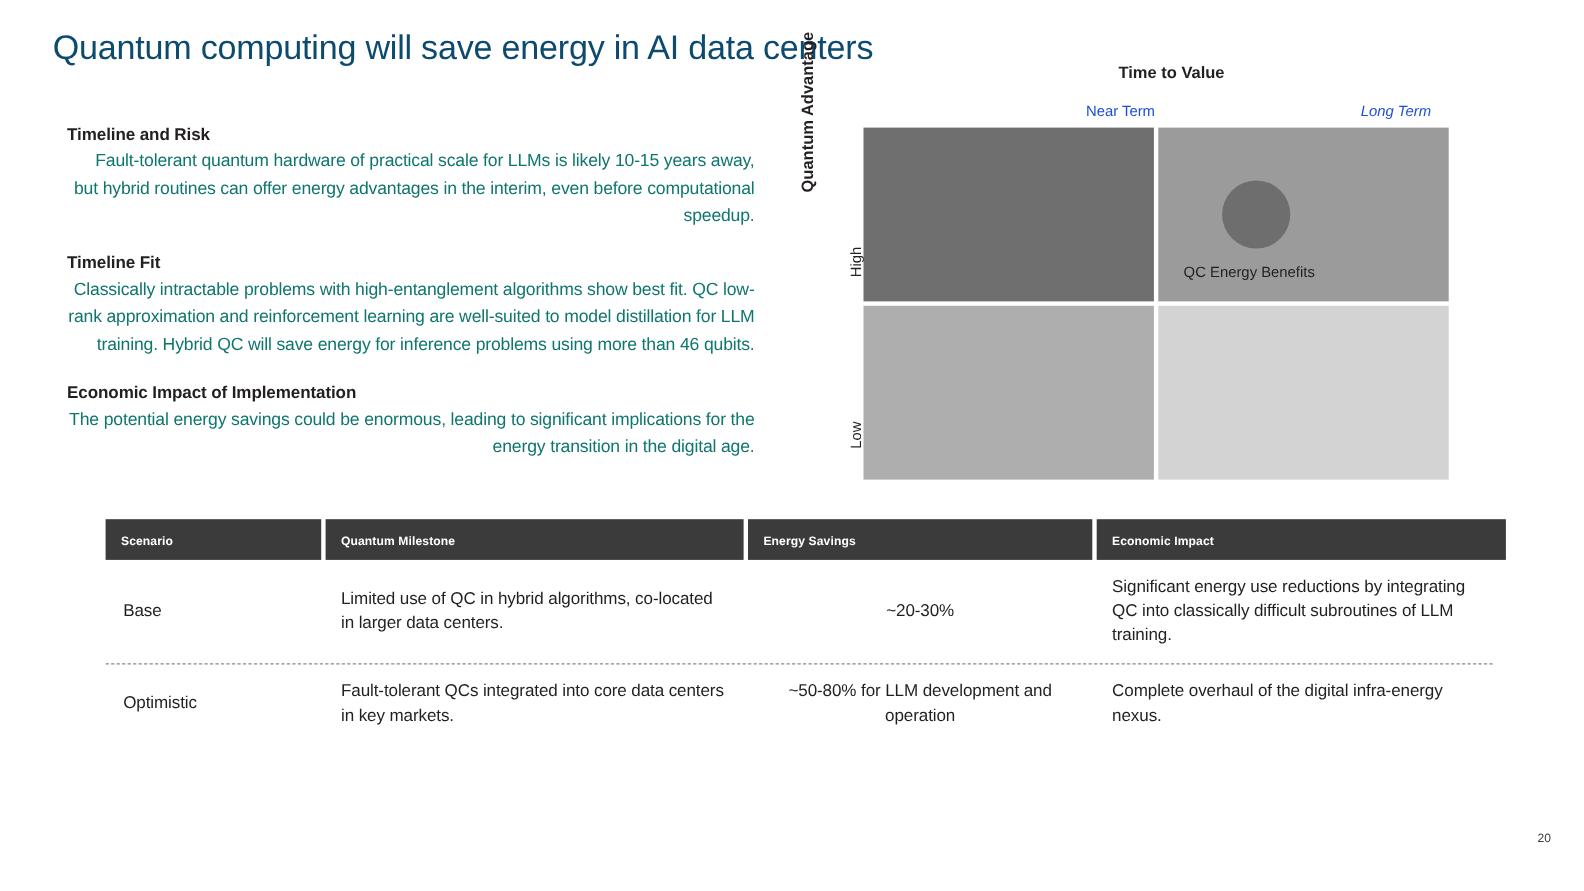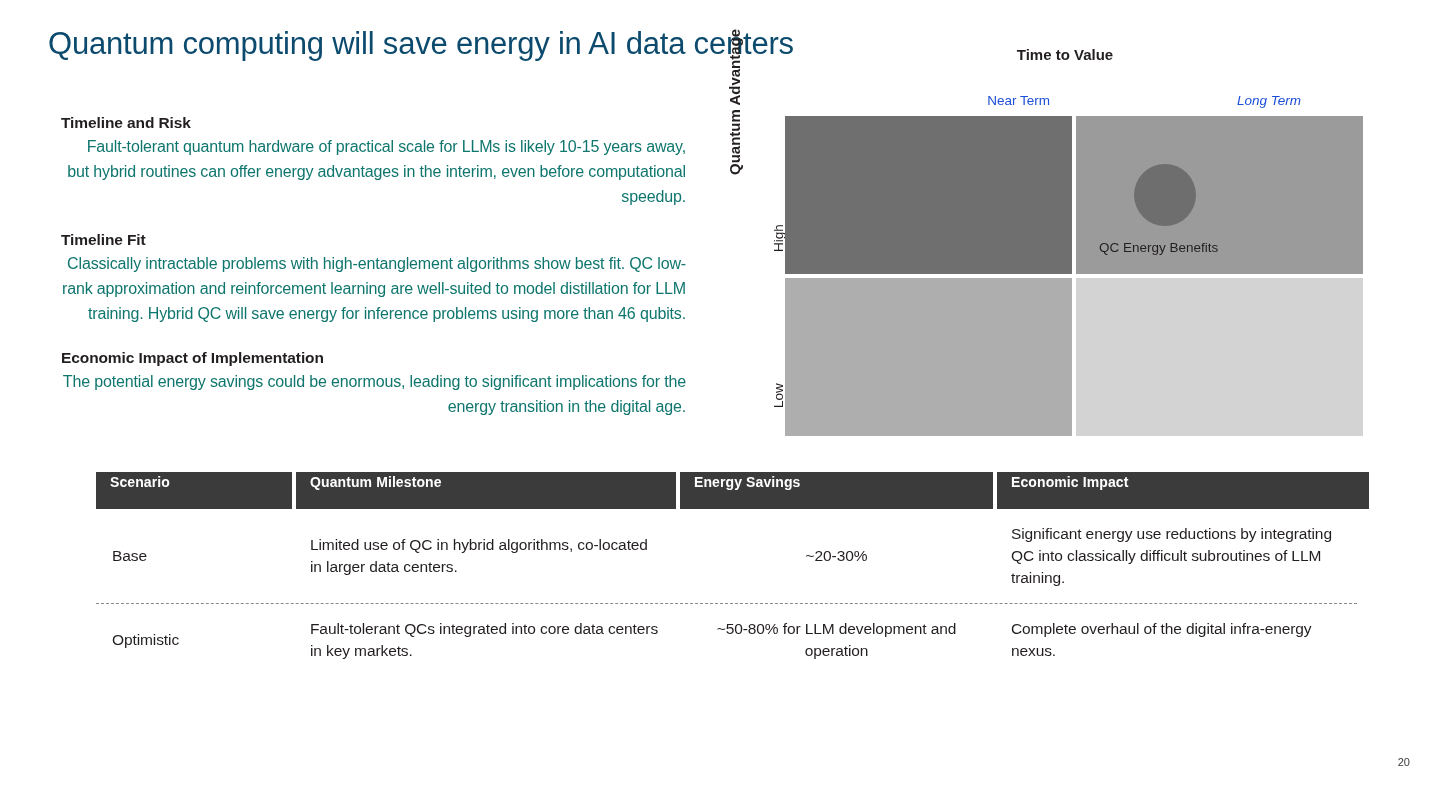--- a/index.html
+++ b/index.html
@@ -29,21 +29,21 @@
   }
   .narr-body {
     font-size: 16px; line-height: 1.55; color: #0f766e;
     letter-spacing: -0.15px;
     text-align: right;
   }
 
   
   .matrix-wrap { position: absolute; left: 735px; top: 40px; width: 650px; height: 400px; }
   .matrix-title {
-    position: absolute; left: 220px; top: 6px; width: 220px;
+    position: absolute; left: 220px; top: 18px; width: 220px;
     text-align: center; font-size: 15px; font-weight: bold; color: #231f20;
   }
   .col-label {
     position: absolute; top: 53px; font-size: 13.5px; color: #1d4ed8; text-align: right;
   }
   .col-label.near { left: 115px; width: 200px; }
   .col-label.long { left: 346px; width: 220px; font-style: italic; }
 
   .y-axis-title {
     position: absolute; left: -9px; top: 135px;
@@ -53,21 +53,21 @@
   }
   .y-tick {
     position: absolute; font-size: 13.5px; color: #231f20;
     transform: rotate(-90deg); transform-origin: left top; white-space: nowrap;
   }
   .y-tick.high { left: 36px; top: 212px; }
   .y-tick.low  { left: 36px; top: 368px; }
 
   .grid {
     position: absolute; left: 50px; top: 76px;
-    width: 578px; height: 320px;
+    width: 532px; height: 320px;
     display: grid;
     grid-template-columns: 1fr 1fr;
     grid-template-rows: 1fr 1fr;
     gap: 4px;
   }
   .cell { position: relative; }
 
   .bubble {
     position: absolute; left: 58px; top: 48px;
     width: 62px; height: 62px; border-radius: 50%;
@@ -79,22 +79,22 @@
 
   
   .table { position: absolute; left: 96px; top: 472px; width: 1261px; }
   .t-head {
     display: grid;
     grid-template-columns: 196px 380px 313px 372px;
     gap: 4px;
   }
   .t-head > div {
     background: #3b3b3b; color: #ffffff;
-    font-size: 14px; font-weight: bold;
-    padding: 2px 0 10px 14px; height: 37px; line-height: 17px;
+    font-size: 11px; font-weight: bold;
+    padding: 12px 0 10px 14px; height: 37px; line-height: 17px;
     letter-spacing: 0.1px;
   }
   .t-row {
     display: grid;
     grid-template-columns: 196px 380px 313px 372px;
     gap: 4px;
     align-items: center;
     padding: 14px 0 14px 0;
     border-bottom: 1px dashed #8a8a8a;
   }

